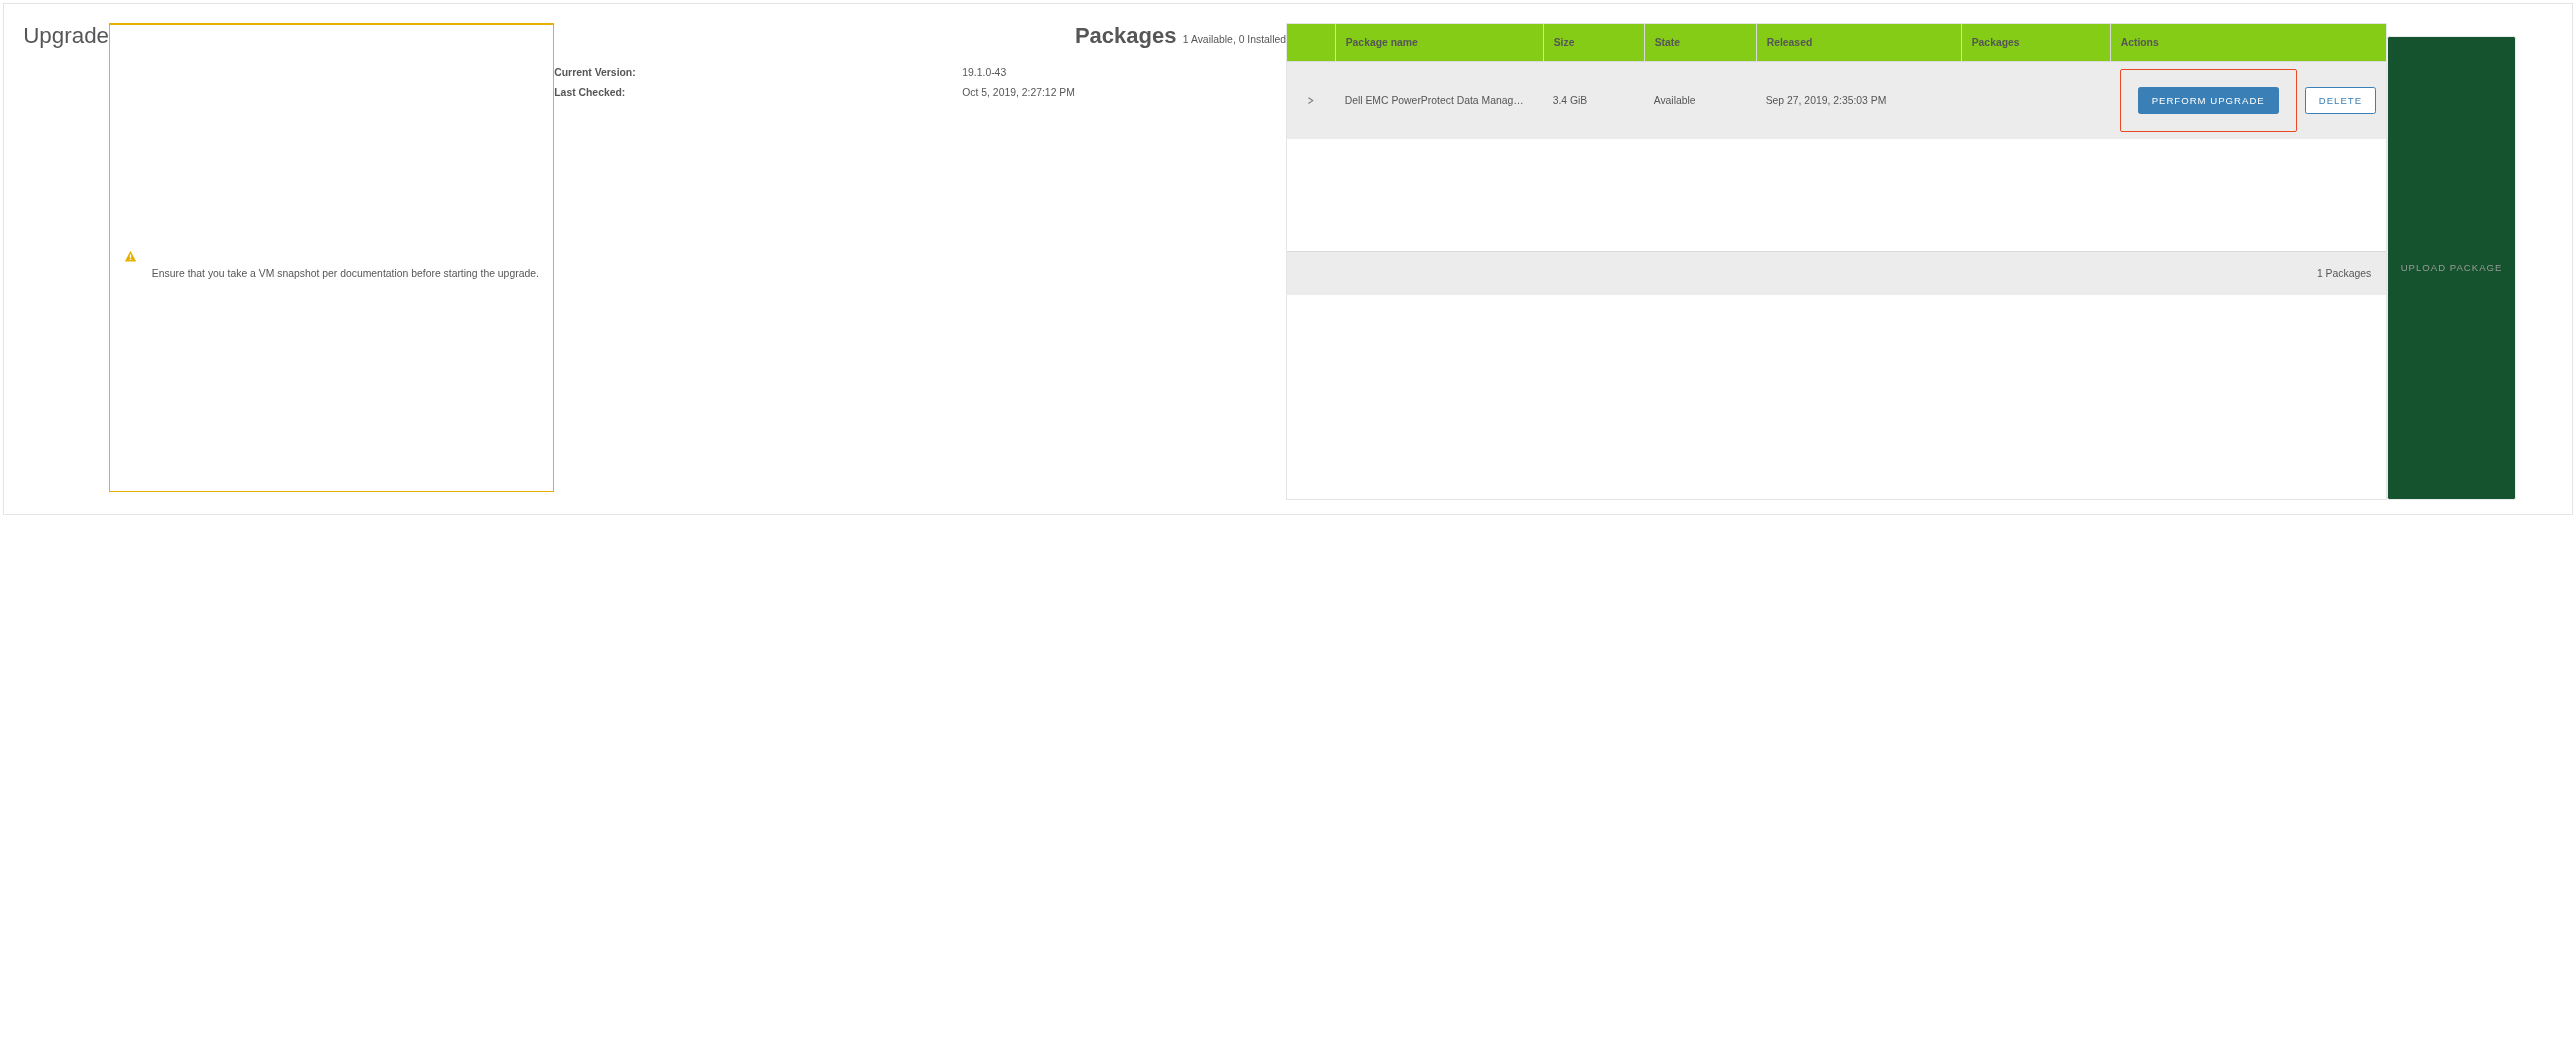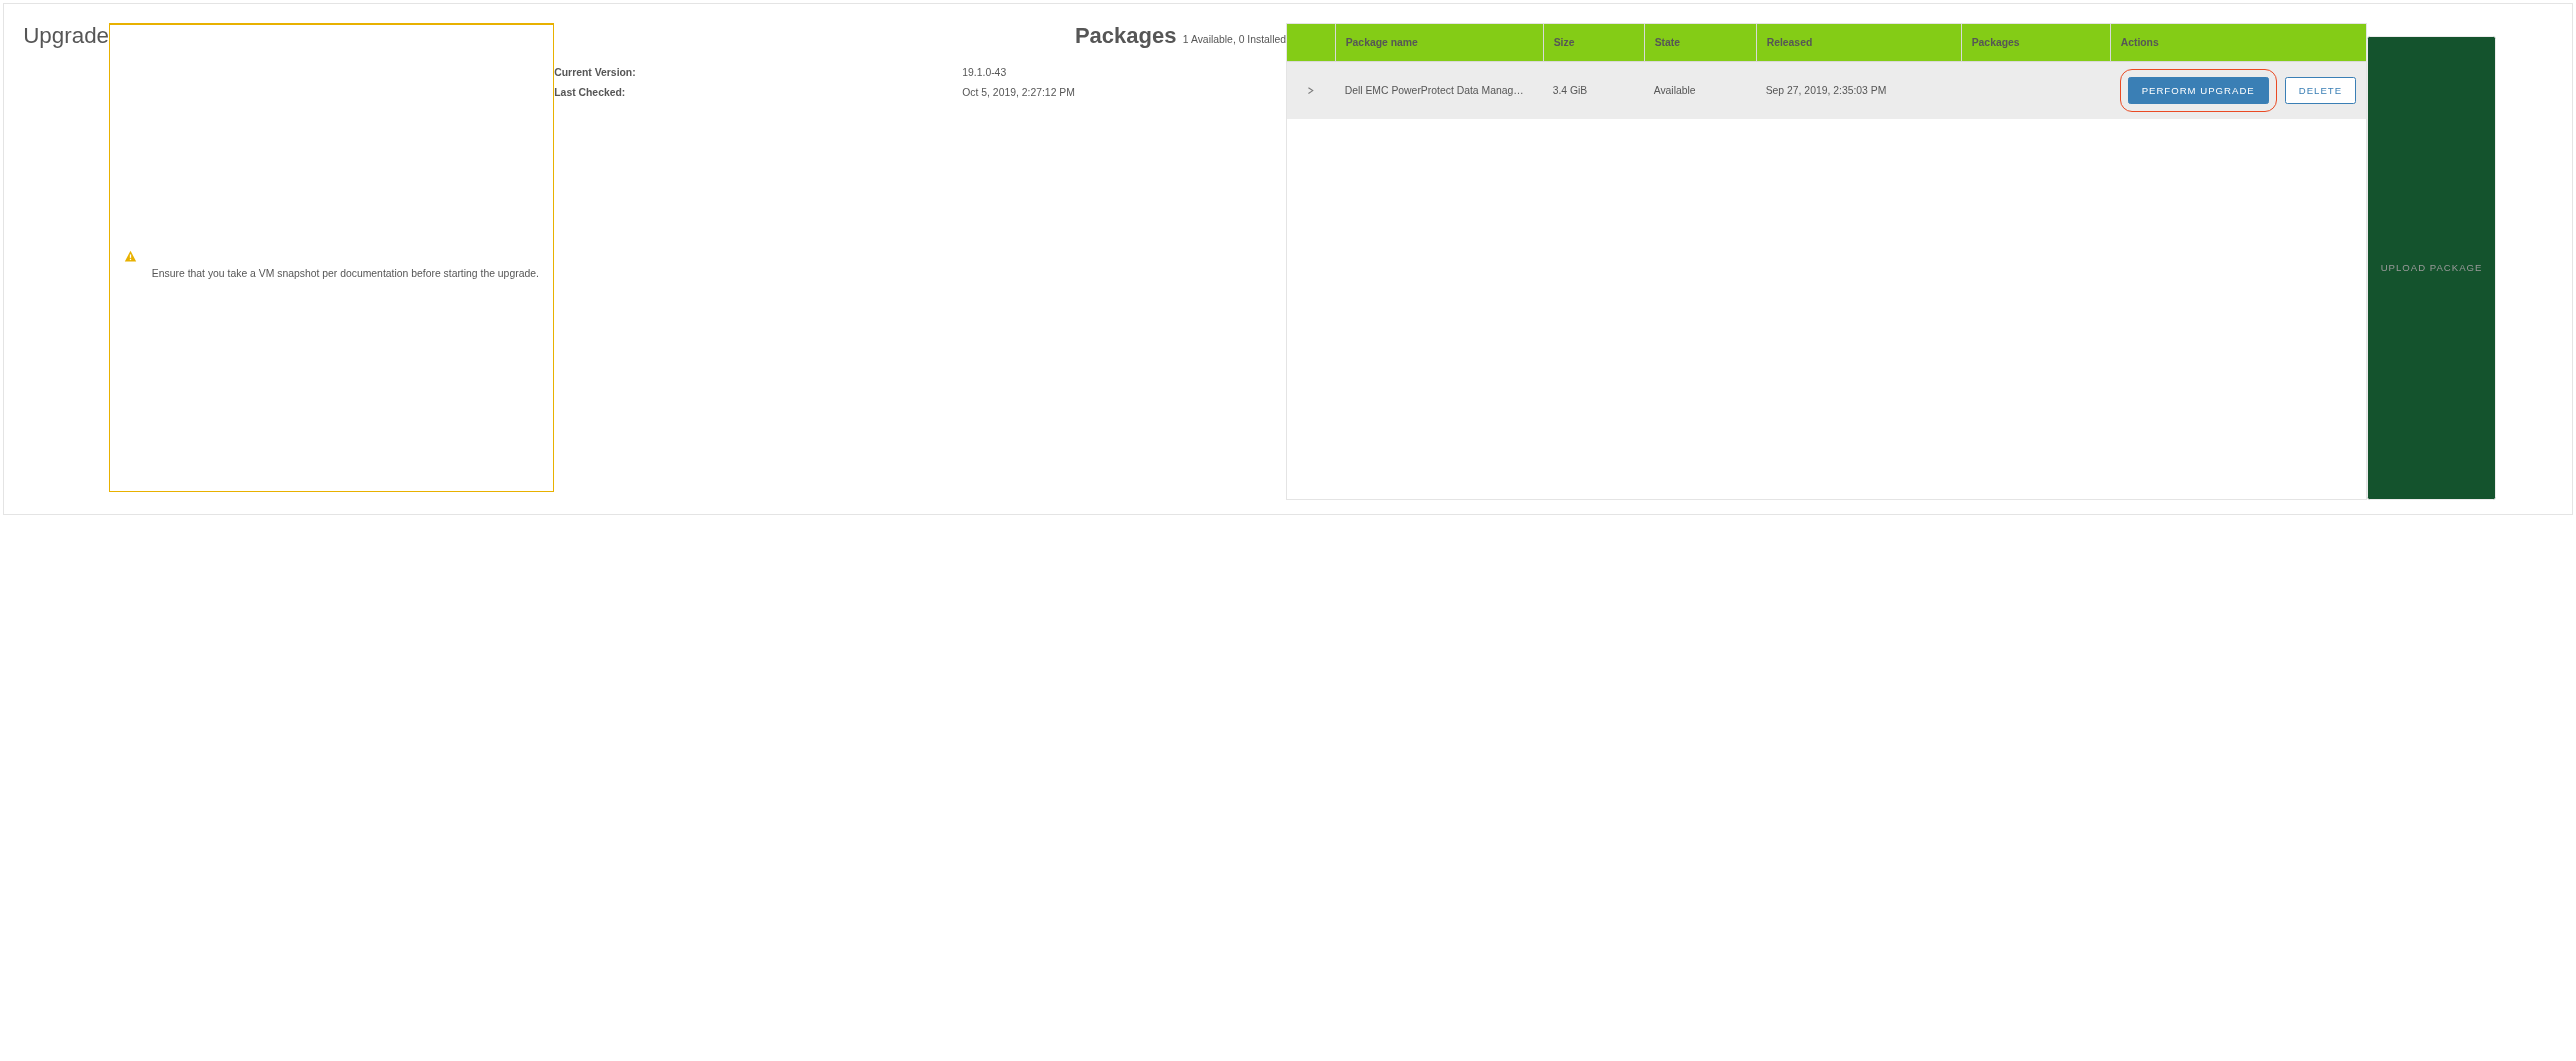--- a/index.html
+++ b/index.html
@@ -136,22 +136,22 @@
     }
     .actions-cell {
       flex: 1;
       display: flex;
       align-items: center;
       gap: 8px;
       padding: 6.4px 9.6px;
     }
     .highlight-box {
       border: 1.6px solid #ea4a23;
-      border-radius: 12px;
-      padding: 7px;
+      border-radius: 2px;
+      padding: 17px;
       display: inline-flex;
     }
     .btn {
       font-size: 9.6px;
       letter-spacing: 1px;
       text-transform: uppercase;
       padding: 8px 13px;
       border-radius: 2.4px;
       cursor: pointer;
       font-weight: 500;
@@ -251,20 +251,21 @@
       <div class="actions-cell">
         <span class="highlight-box">
           <button class="btn btn-primary">PERFORM UPGRADE</button>
         </span>
         <button class="btn btn-outline">DELETE</button>
       </div>
     </div>
 
     <div class="table-body-spacer"></div>
 
+    <div class="table-footer">1 Packages</div>
   </div>
 
   <div class="page-footer">
     <button class="btn btn-disabled">UPLOAD PACKAGE</button>
   </div>
 
 </div>
 
 
 </body></html>

